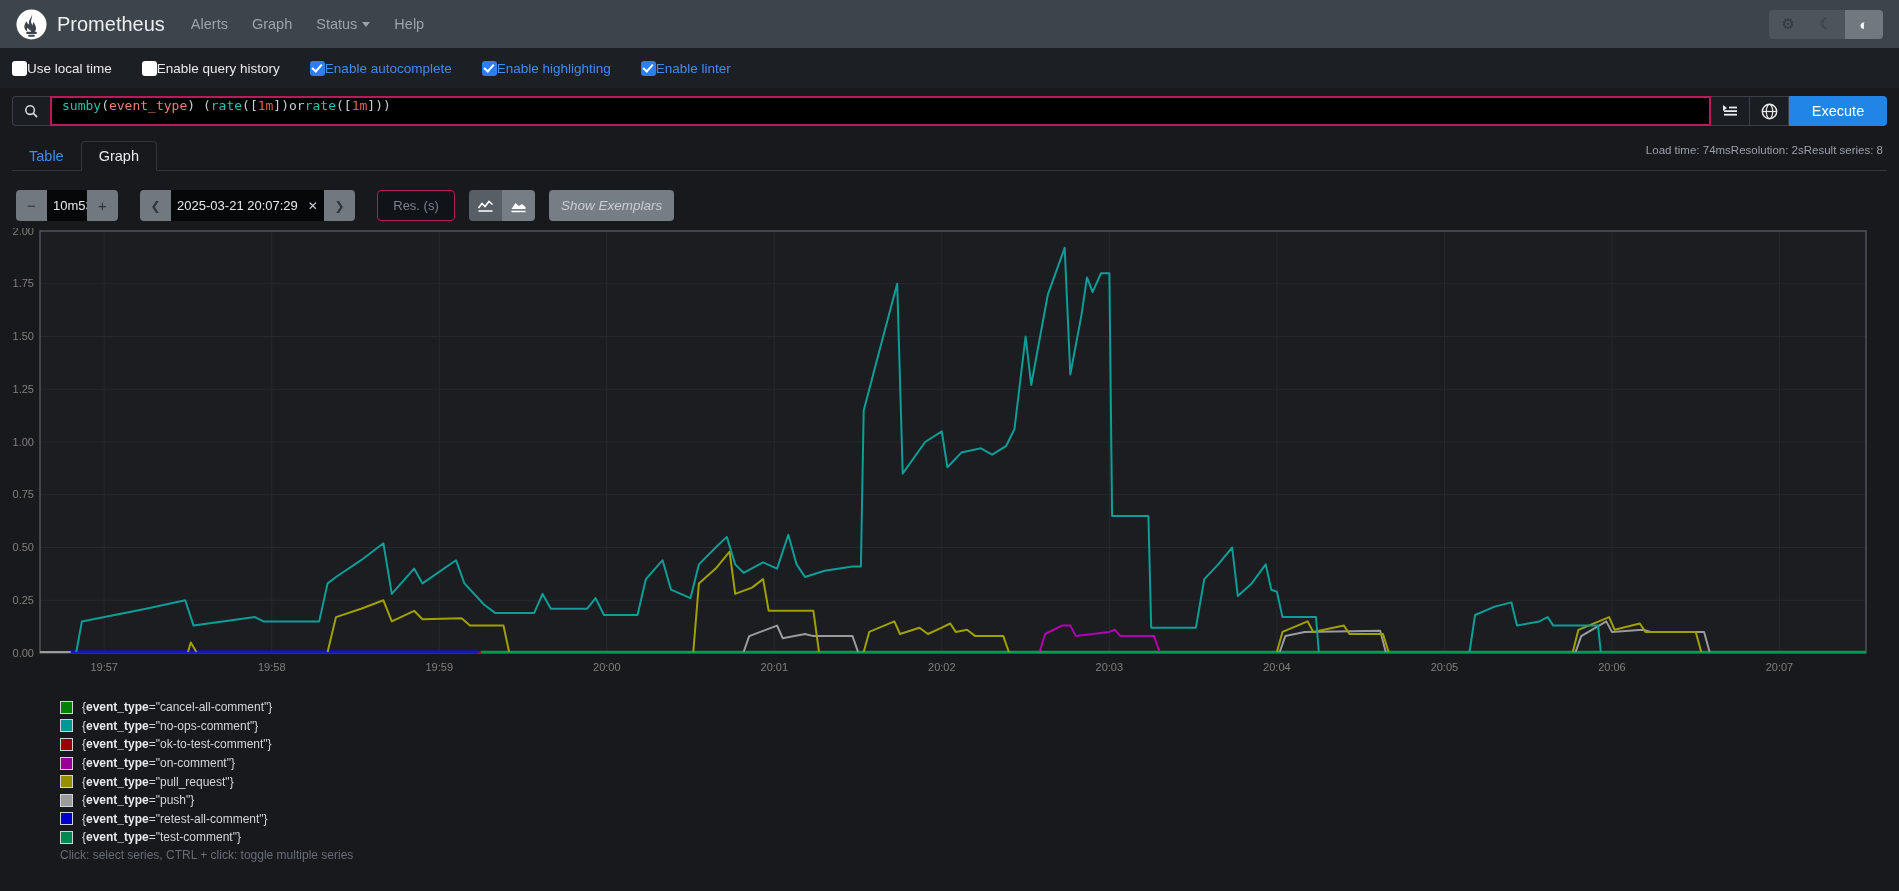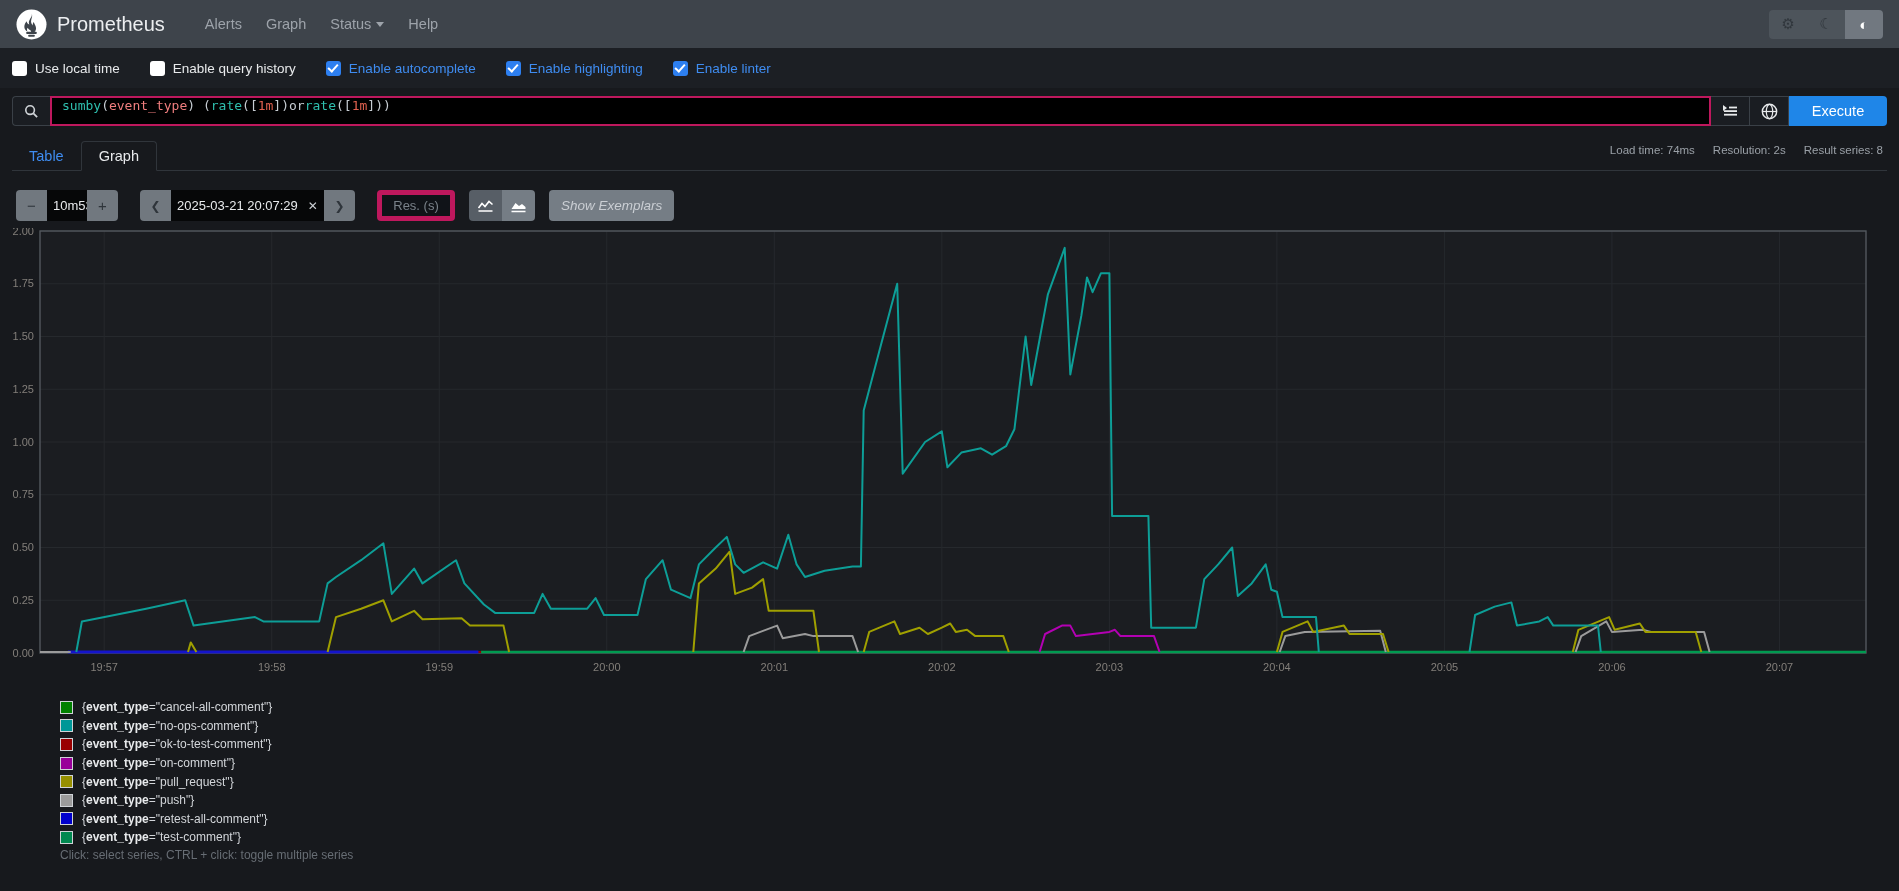--- a/index.html
+++ b/index.html
@@ -1,61 +1,61 @@
 <!DOCTYPE html>
 <html><head>
 <meta charset="utf-8">
 <style>
   * { margin:0; padding:0; box-sizing:border-box; }
   html,body { width:1899px; height:891px; background:#17191d; font-family:"Liberation Sans", sans-serif; overflow:hidden; position:relative; }
 
   
   .navbar { position:absolute; left:0; top:0; width:100%; height:48px; background:#3e444b; display:flex; align-items:center; padding:0 16px; }
-  .brand { display:flex; align-items:center; gap:10px; margin-right:40px; cursor:pointer; }
+  .brand { display:flex; align-items:center; gap:10px; margin-right:26px; cursor:pointer; }
   .brand-title { color:#eceef0; font-size:20px; }
   .logo { width:31px; height:31px; }
   .nav-links { display:flex; align-items:center; gap:24px; }
   .nav-link { color:#9da3aa; font-size:14.5px; cursor:pointer; display:flex; align-items:center; gap:5px; }
   .caret { width:0; height:0; border-left:4.5px solid transparent; border-right:4.5px solid transparent; border-top:5px solid #9da3aa; display:inline-block; }
   .theme-group { margin-left:auto; display:flex; border-radius:4px; overflow:hidden; }
   .theme-btn { width:38px; height:29px; background:#4d545b; color:#31373d; border:0; font-size:15px; display:flex; align-items:center; justify-content:center; cursor:pointer; }
   .theme-btn.active { background:#717880; color:#ffffff; }
 
   
   .options-row { position:absolute; left:0; top:48px; width:100%; height:40px; background:#1c1f24; display:flex; align-items:center; padding:0 12px; gap:30px; }
-  .opt { display:flex; align-items:center; gap:8px; cursor:pointer; }
+  .opt { display:flex; align-items:center; cursor:pointer; }
   .cb { width:15px; height:15px; border-radius:3px; background:#ffffff; position:relative; flex:0 0 auto; }
   .cb.checked { background:#2d7ff0; }
   .cb.checked:after { content:""; position:absolute; left:4.5px; top:1.5px; width:4px; height:8px; border:solid #fff; border-width:0 2px 2px 0; transform:rotate(42deg); }
   .opt-label { font-size:13.5px; color:#e8eaec; }
   .opt.on .opt-label { color:#3f8df2; }
 
   
   .query-row { position:absolute; left:12px; top:96px; width:1875px; height:30px; display:flex; }
   .search-box { width:38px; background:#1a1d22; border:1px solid #3a4047; border-right:none; border-radius:4px 0 0 4px; display:flex; align-items:center; justify-content:center; }
   .query-input { flex:1; background:#000000; border:2px solid #be185d; display:flex; align-items:flex-start; padding:0 10px; font-family:"DejaVu Sans Mono", monospace; font-size:13px; color:#c7cdd3; white-space:nowrap; overflow:hidden; }
   .tk-kw { color:#2fbfae; } .tk-fn { color:#2fbfae; } .tk-lbl { color:#f07e7e; } .tk-dur { color:#e0614f; } .tk-p,.tk-m,.tk-op { color:#c7cdd3; }
   .q-btn { width:39px; background:#1a1d22; border:1px solid #3a4047; border-left:none; display:flex; align-items:center; justify-content:center; cursor:pointer; }
   .execute-btn { width:98px; background:#1f86e8; color:#fff; border:0; font-size:14.5px; border-radius:0 4px 4px 0; cursor:pointer; }
 
   
   .tabs-row { position:absolute; left:12px; top:140px; width:1875px; height:31px; border-bottom:1px solid #30353b; display:flex; align-items:flex-end; }
   .tab { padding:6px 17px; font-size:14.5px; cursor:pointer; color:#3f8df2; margin-bottom:0; }
   .tab.active { color:#e8eaec; border:1px solid #30353b; border-bottom:1px solid #17191d; border-radius:4px 4px 0 0; margin-bottom:-1px; background:#17191d; }
-  .stats { position:absolute; right:16px; top:144px; display:flex; gap:18px; font-size:11.5px; color:#9aa0a7; }
+  .stats { position:absolute; right:16px; top:144px; display:flex; font-size:11.5px; color:#9aa0a7; }
 
   
   .controls { position:absolute; left:16px; top:190px; height:31px; display:flex; align-items:center; }
   .grp { display:flex; border-radius:4px; overflow:hidden; }
   .c-btn { height:31px; background:#71787f; border:0; color:#2f353b; font-size:15px; display:flex; align-items:center; justify-content:center; cursor:pointer; }
   .c-btn.w30 { width:31px; }
   .dur-input { width:40px; height:31px; background:#060708; color:#e8eaec; border:0; font-size:13px; padding-left:6px; white-space:nowrap; overflow:hidden; display:flex; align-items:center; }
   .dt-input { width:153px; height:31px; background:#060708; color:#e8eaec; border:0; font-size:13px; display:flex; align-items:center; justify-content:center; gap:10px; }
   .dt-clear { color:#cdd1d5; font-size:12px; cursor:pointer; }
-  .res-input { width:78px; height:31px; background:#101318; border:5px solid #be185d; border-radius:4px; color:#7a828a; font-size:13px; display:flex; align-items:center; justify-content:center; }
+  .res-input { width:78px; height:31px; background:#101318; border:1px solid #be185d; border-radius:4px; color:#7a828a; font-size:13px; display:flex; align-items:center; justify-content:center; }
   .icon-btn { width:33px; height:31px; border:0; display:flex; align-items:center; justify-content:center; cursor:pointer; }
   .sep { width:22px; } .sep-sm { width:14px; }
   .exemplars-btn { height:31px; padding:0 12px; background:#757d85; border:0; border-radius:4px; color:#caced3; font-size:13.5px; cursor:pointer;font-style:italic; }
 
   
   .chart-wrap { position:absolute; left:0; top:228px; width:1899px; height:452px; }
   .tick-label { font-size:11px; fill:#837f7a; font-family:"Liberation Sans",sans-serif; }
 
   
   .legend { position:absolute; left:60px; top:698px; }

